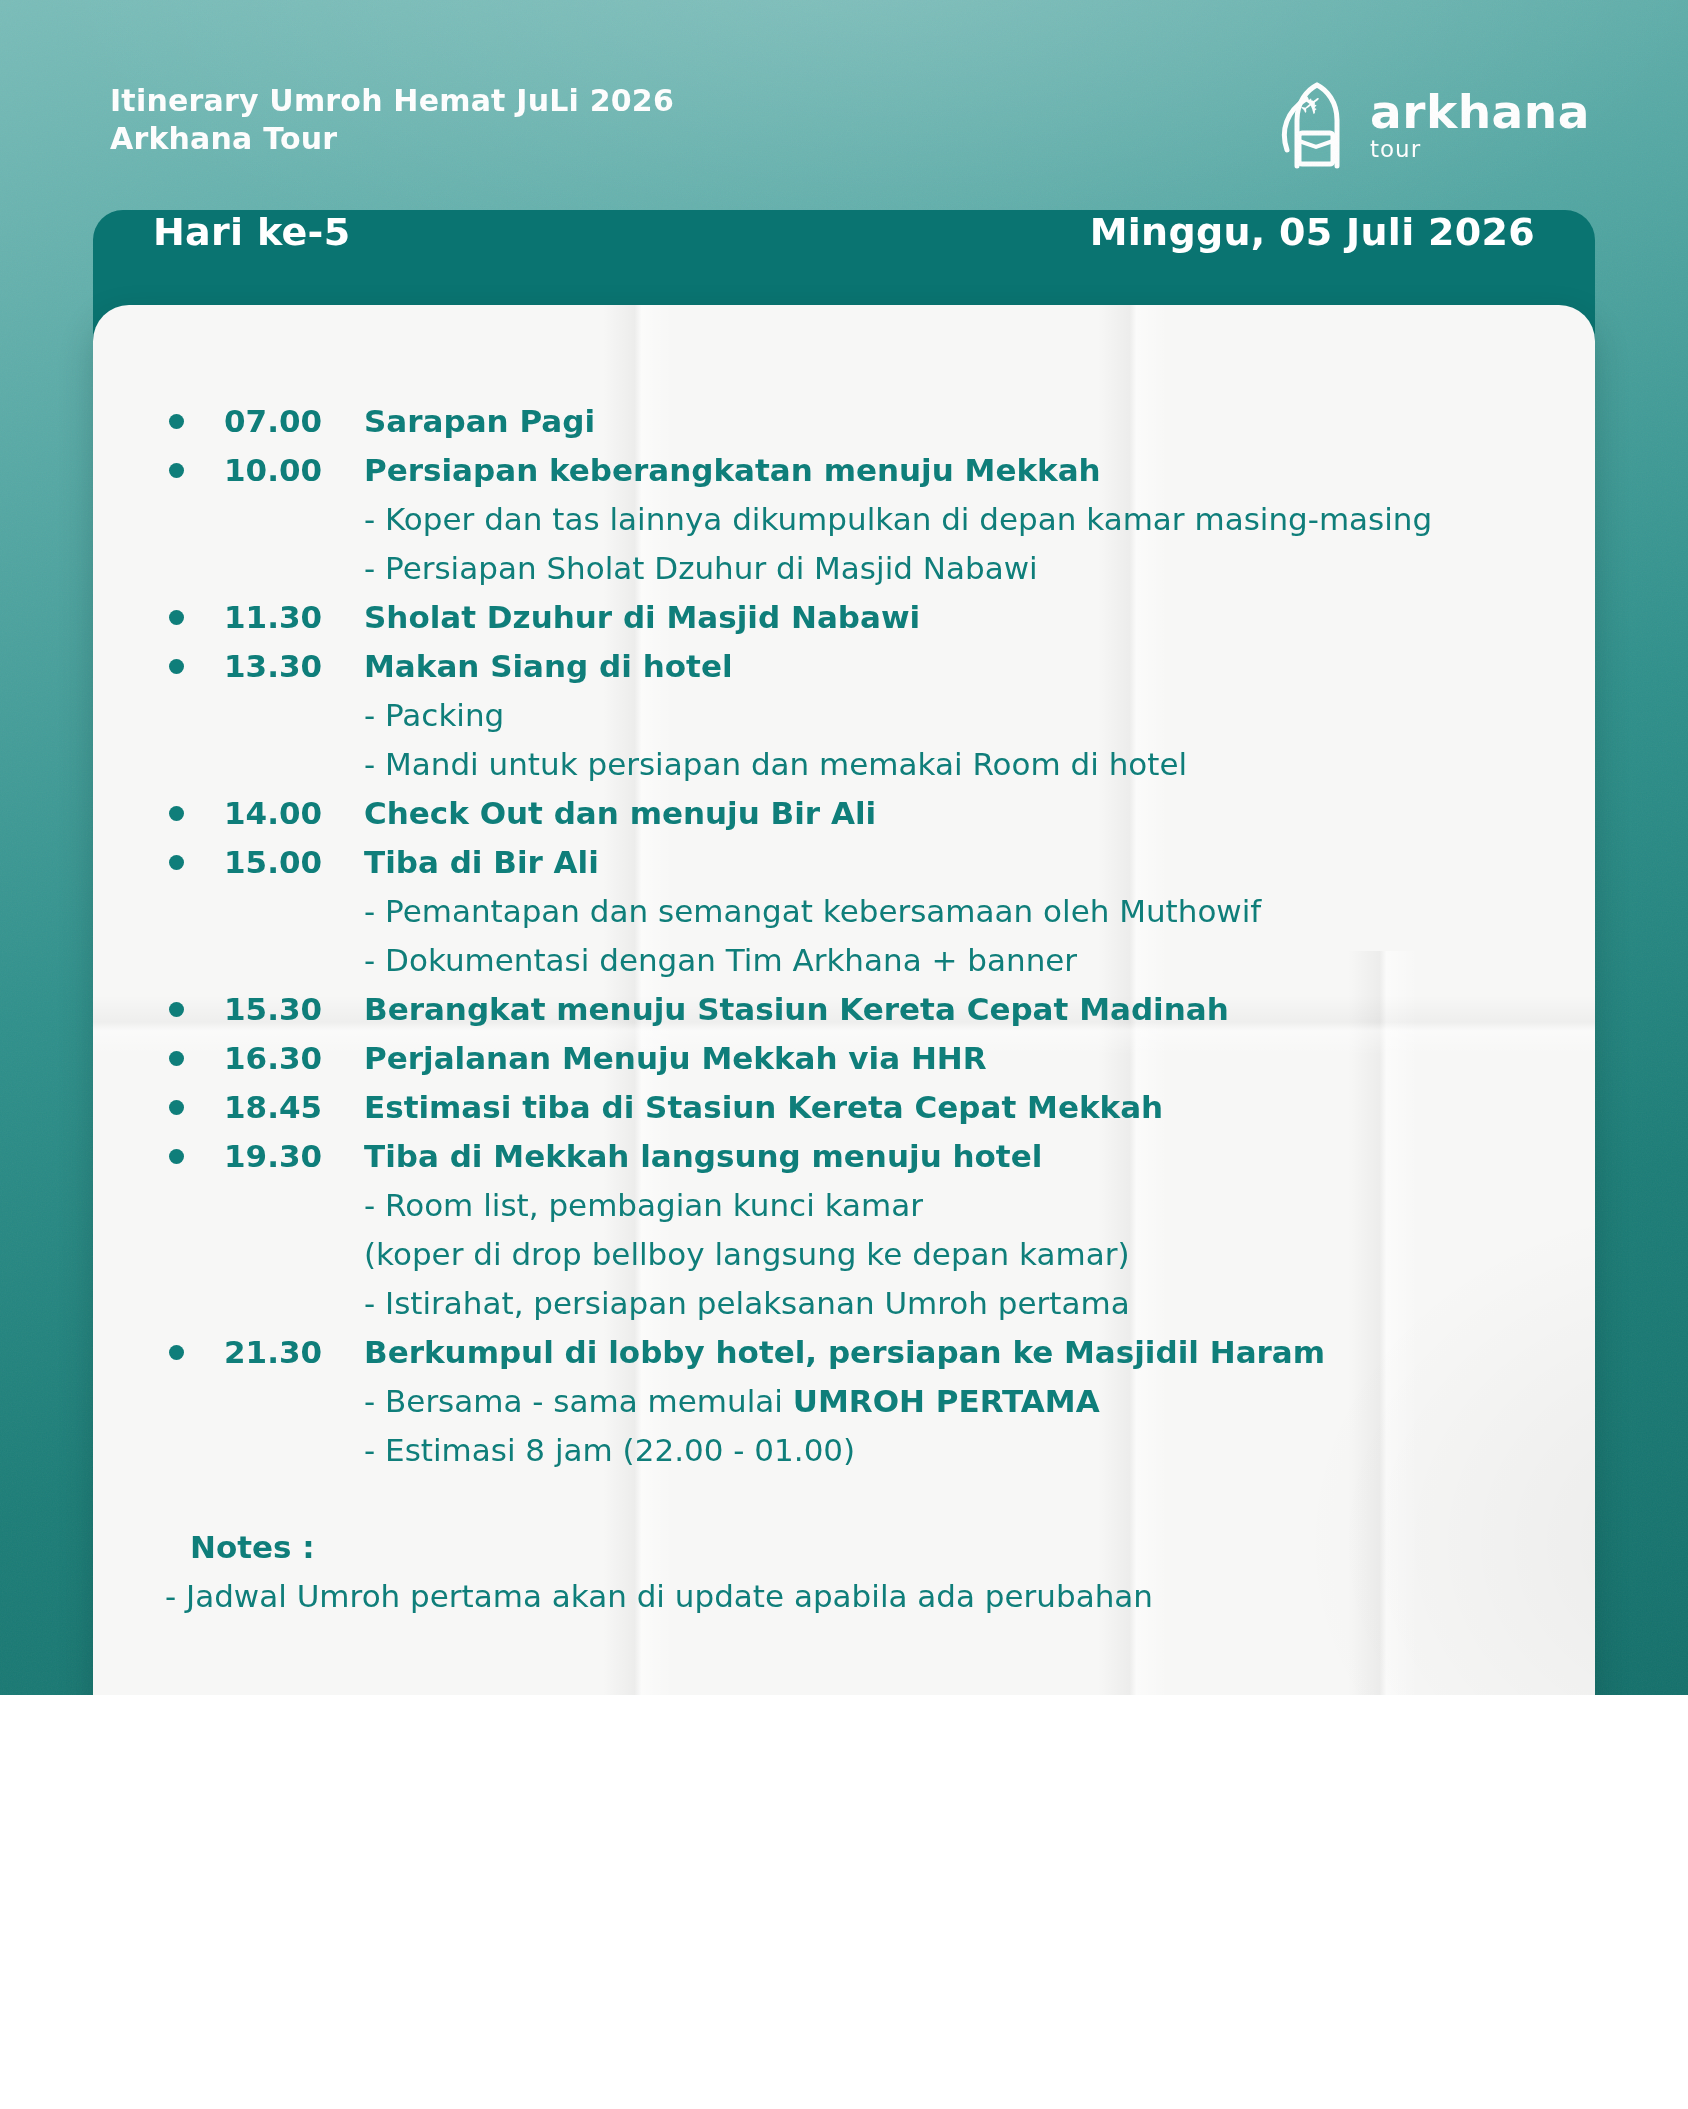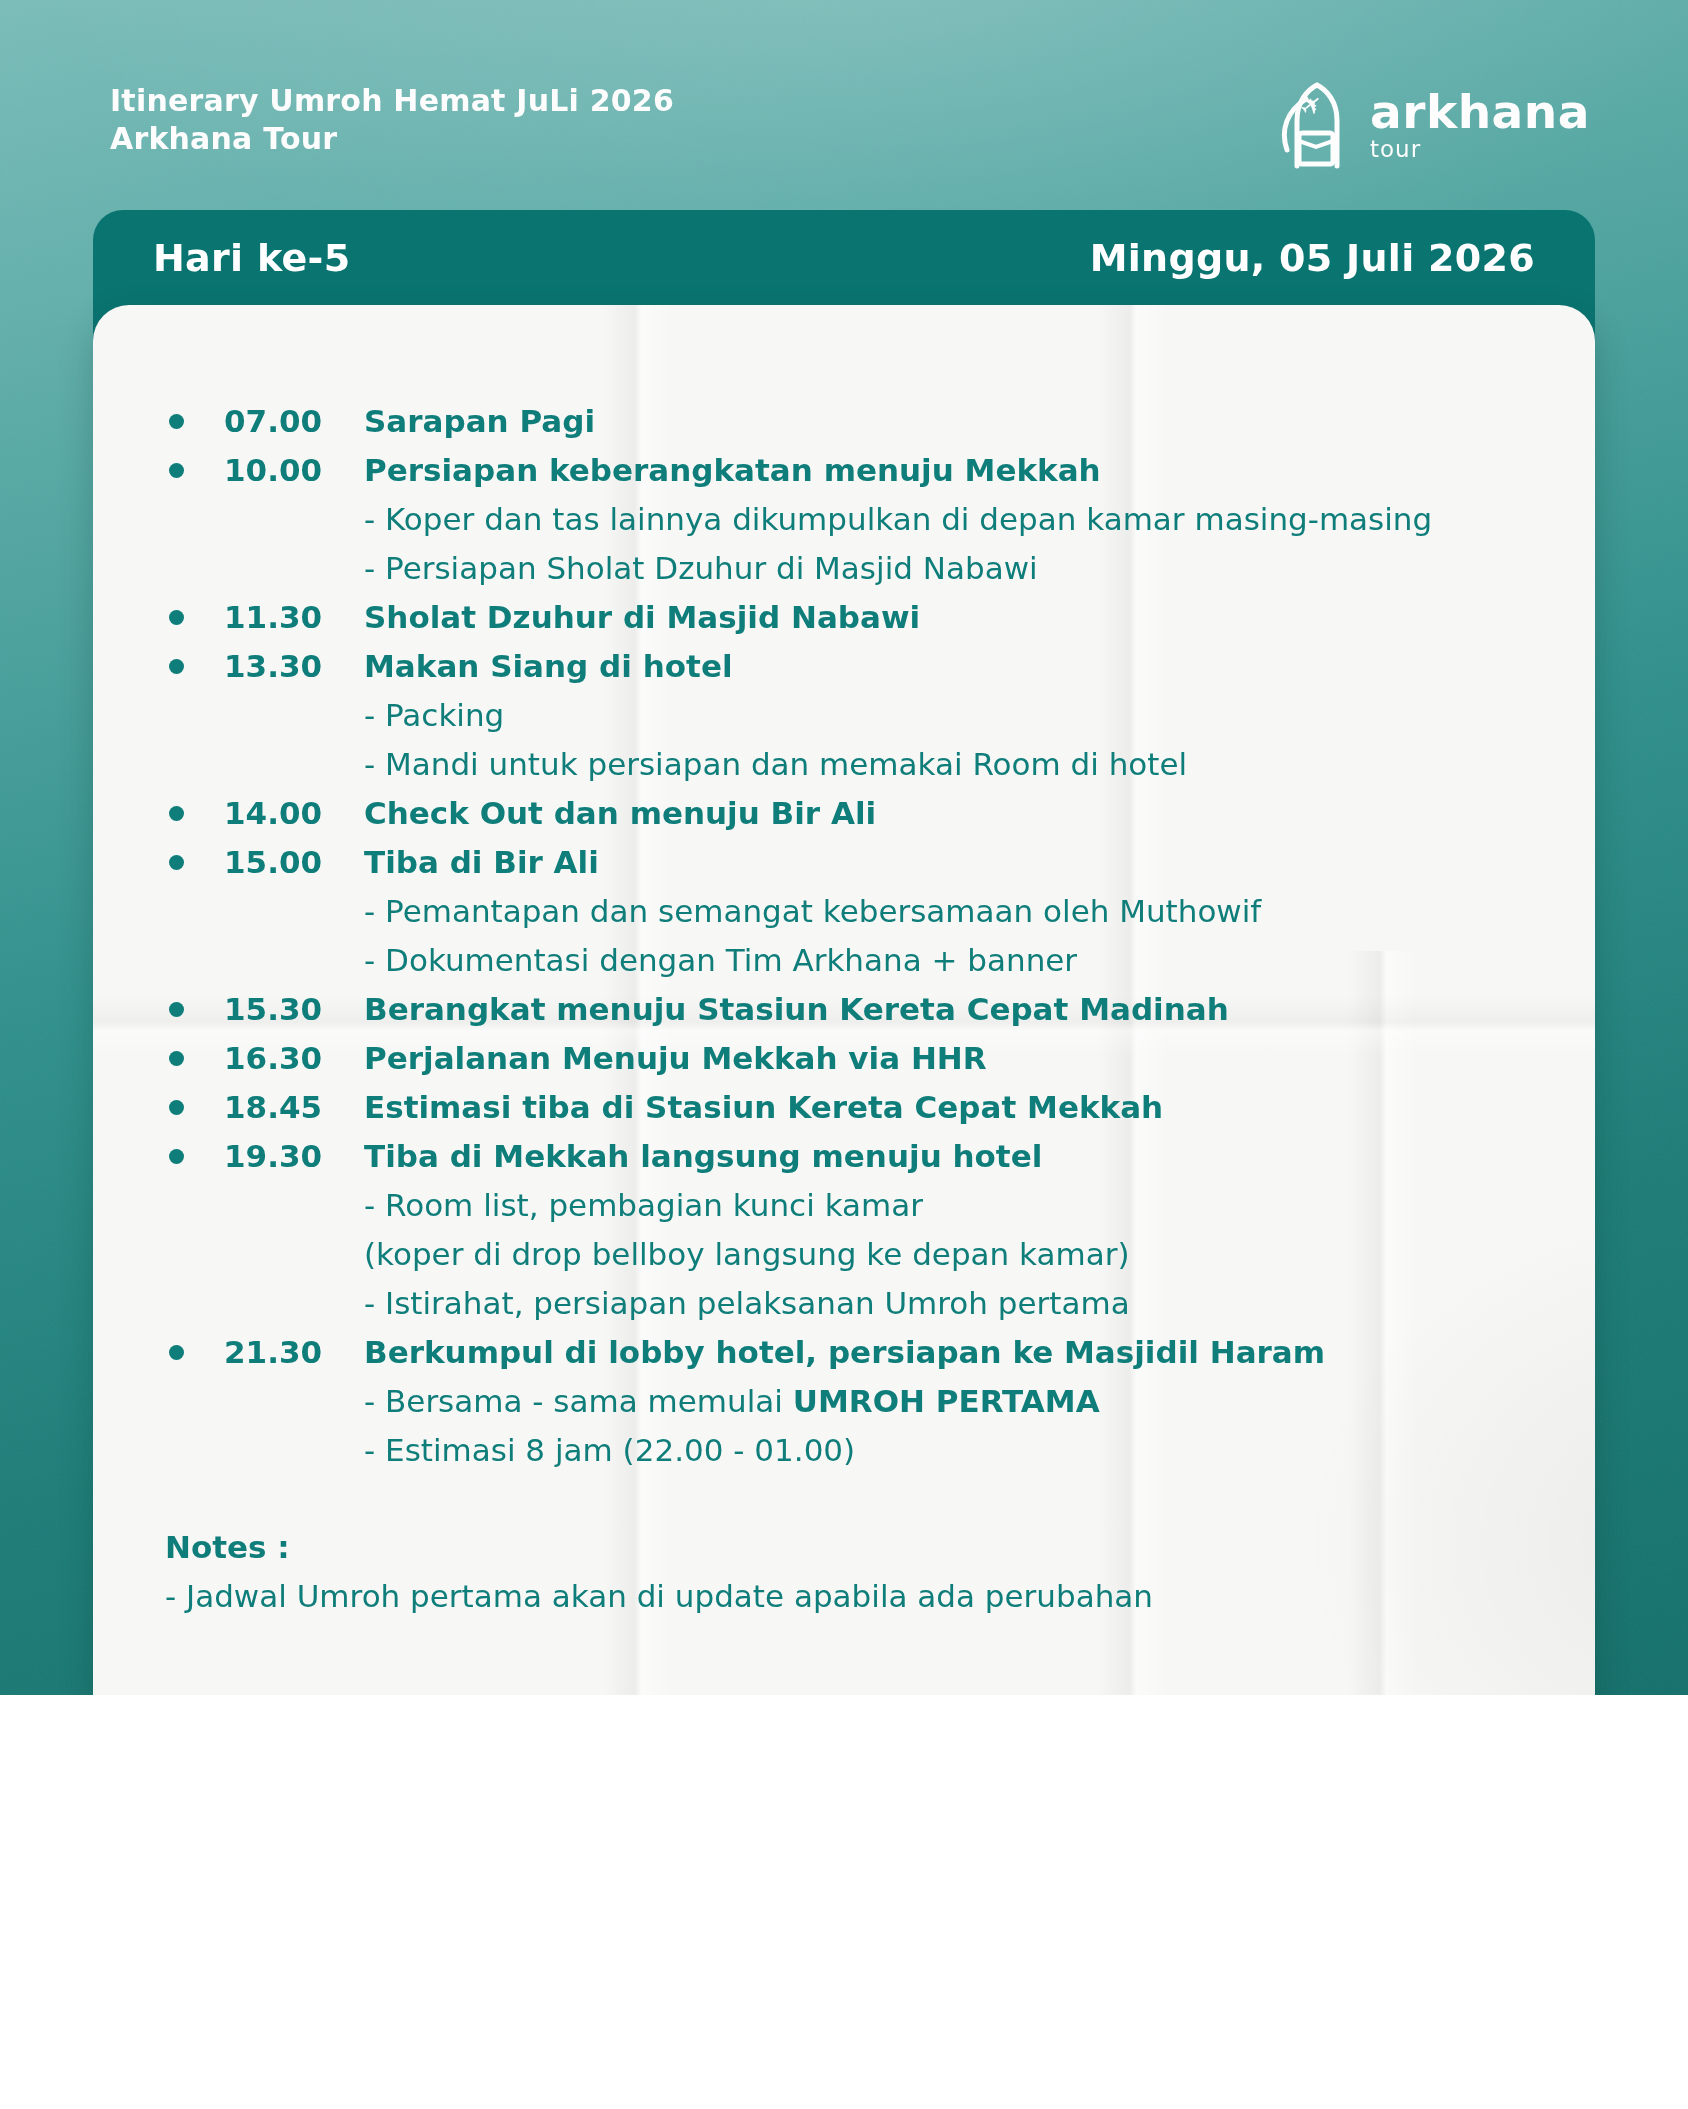--- a/index.html
+++ b/index.html
@@ -24,21 +24,21 @@
   .logo{display:flex;align-items:center;margin-top:-4px;}
   .logo svg{display:block;}
   .logo-text{margin-left:16px;color:var(--white);}
   .brand{display:block;font-weight:700;font-size:47px;line-height:47px;letter-spacing:.5px;}
   .brand-sub{display:block;font-weight:400;font-size:23px;line-height:24px;letter-spacing:1px;margin-top:2px;}
 
   
   .day-card{margin:40px 93px 0;position:relative;}
   .day-bar{
     background:var(--bar);border-radius:30px 30px 0 0;height:131px;padding:0 60px 36px;
-    display:flex;align-items:center;justify-content:space-between;
+    display:flex;align-items:flex-start;justify-content:space-between;
   }
   .day-bar .label{color:var(--white);font-weight:700;font-size:38px;letter-spacing:.3px;}
   .paper{
     position:relative;margin-top:-36px;background:var(--paper);border-radius:36px;
     height:1615px;padding:92px 36px 0 55px;box-shadow:0 14px 34px rgba(0,40,38,.22);overflow:hidden;
   }
   
   .crease-v{position:absolute;top:0;bottom:0;width:70px;pointer-events:none;
     background:linear-gradient(90deg,rgba(0,0,0,0) 0%,rgba(0,0,0,.045) 45%,rgba(255,255,255,.5) 55%,rgba(0,0,0,0) 100%);}
   .crease-v.c1{left:510px;} .crease-v.c2{left:1005px;} .crease-v.c3{left:1255px;top:40%;}
@@ -51,21 +51,21 @@
   .schedule{list-style:none;position:relative;}
   .item{display:grid;grid-template-columns:56px 160px 1fr;align-items:start;}
   .bullet{width:15px;height:15px;border-radius:50%;background:var(--accent);justify-self:center;margin-top:17px;}
   .time{color:var(--accent);font-weight:700;font-size:31px;line-height:49px;padding-left:20px;white-space:nowrap;}
   .title{color:var(--accent);font-weight:700;font-size:31px;line-height:49px;}
   .detail{color:var(--accent);font-weight:400;font-size:31px;line-height:49px;max-width:1080px;}
   .detail b{font-weight:700;}
 
   
   .notes{margin-top:48px;padding-left:17px;position:relative;}
-  .notes-heading{color:var(--accent);font-weight:700;font-size:31px;line-height:49px;}
+  .notes-heading{color:var(--accent);font-weight:700;font-size:31px;line-height:49px;margin-left:25px;}
   .note-line{color:var(--accent);font-weight:400;font-size:31px;line-height:49px;}
 </style>
 </head>
 <body>
 
 <div class="page">
 
   <svg class="noise" width="1688" height="2109">
     <filter id="n">
         <feTurbulence type="fractalNoise" baseFrequency="0.8" numOctaves="2"></feTurbulence>

